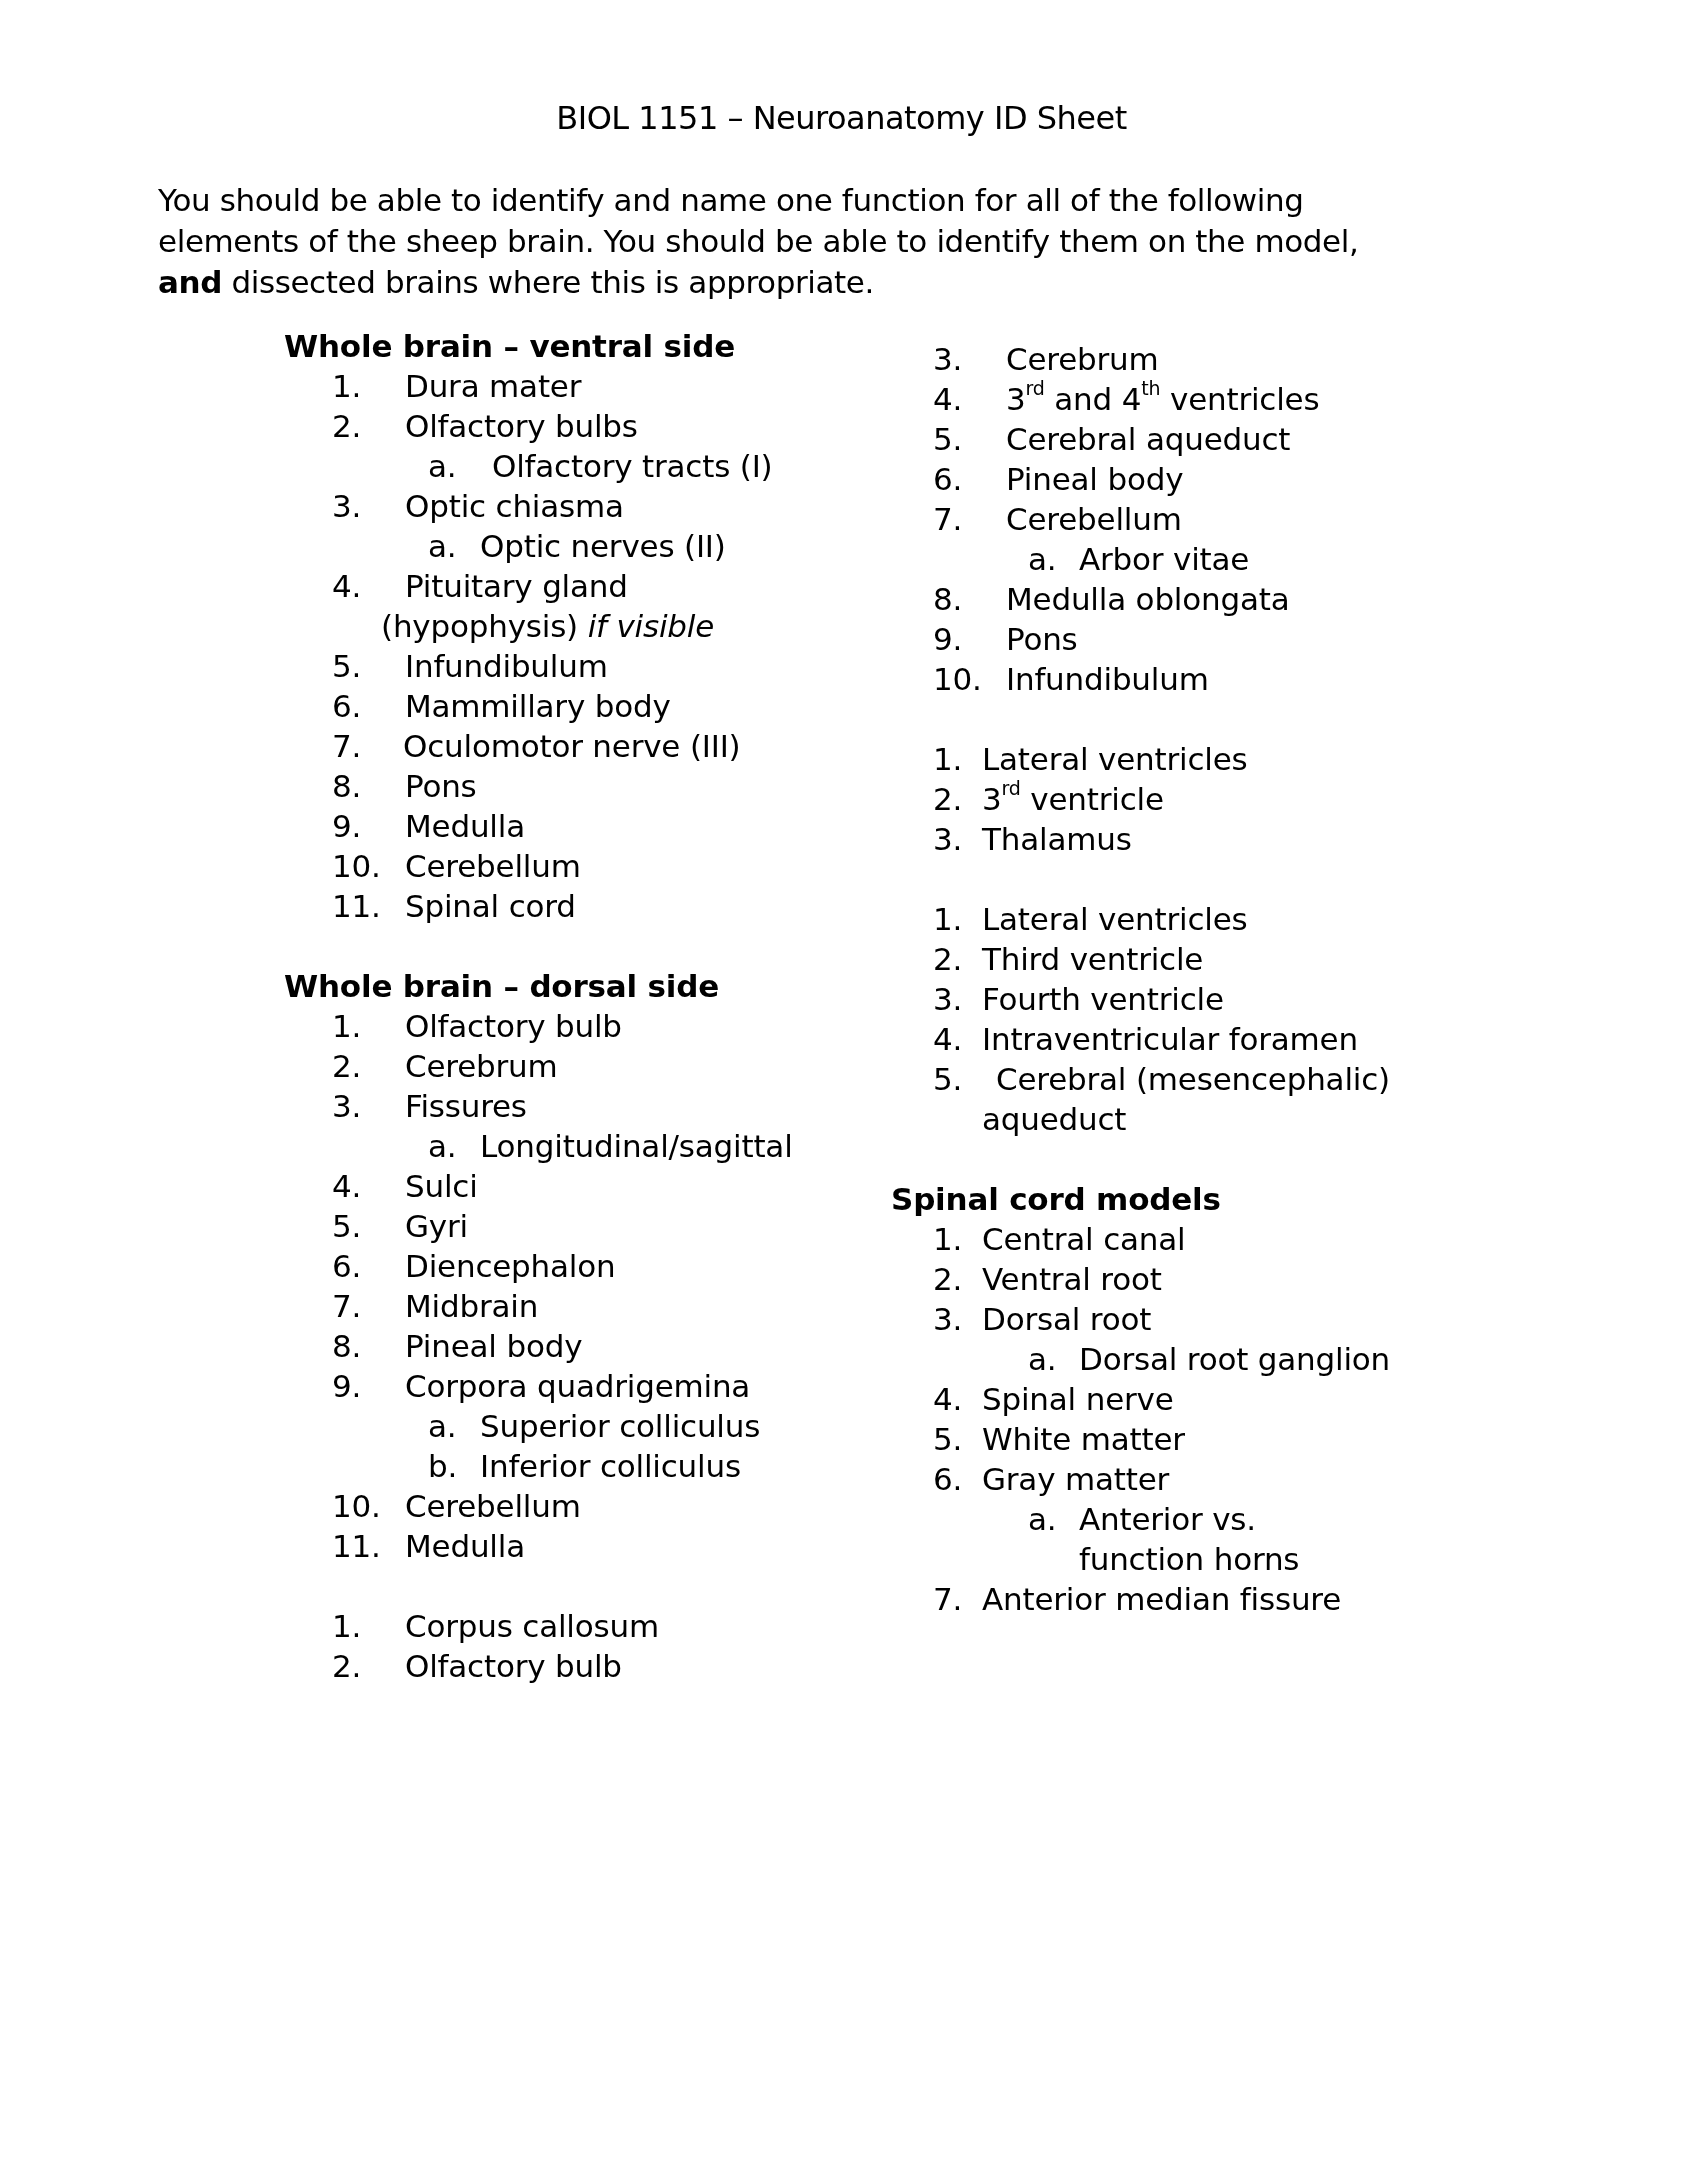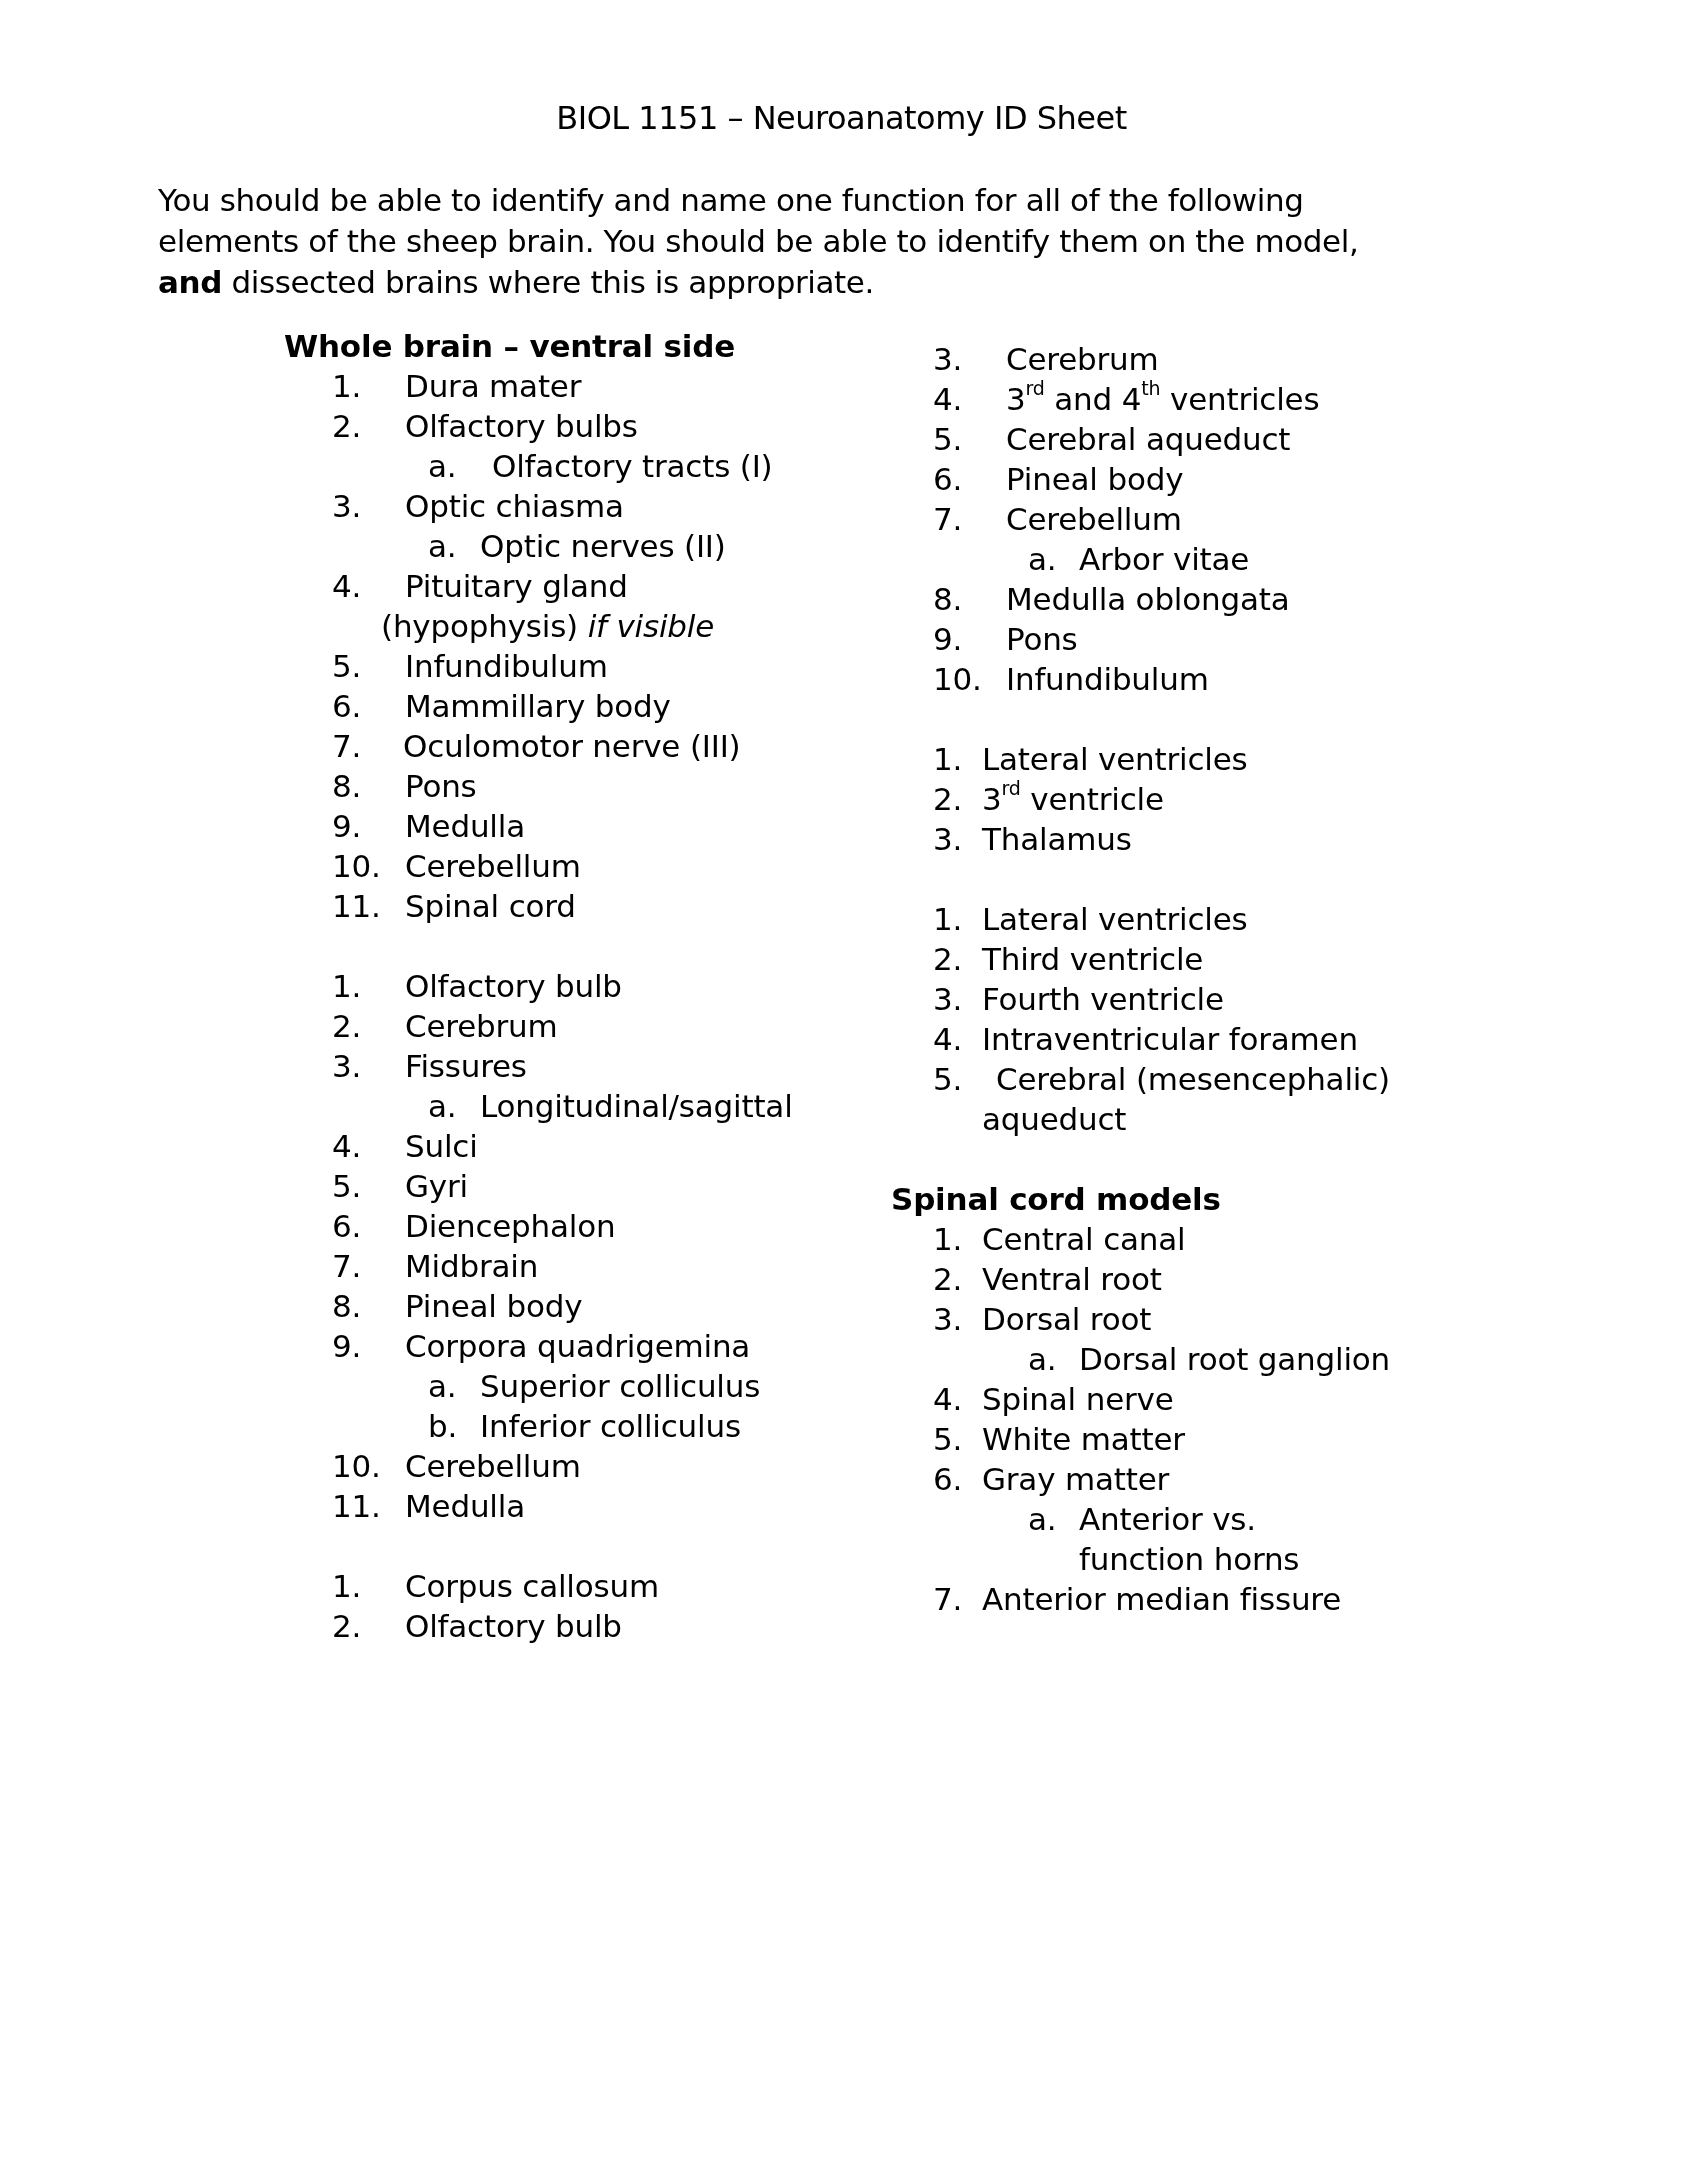--- a/index.html
+++ b/index.html
@@ -84,20 +84,21 @@
   <div class="line">
       <span class="num" style="left:48px">10.</span>
       <span class="txt" style="left:121px">Cerebellum</span>
     </div>
   <div class="line">
       <span class="num" style="left:48px">11.</span>
       <span class="txt" style="left:121px">Spinal cord</span>
     </div>
   <div class="gap"></div>
 
+  <div class="line heading">Whole brain – dorsal side</div>
   <div class="line">
       <span class="num" style="left:48px">1.</span>
       <span class="txt" style="left:121px">Olfactory bulb</span>
     </div>
   <div class="line">
       <span class="num" style="left:48px">2.</span>
       <span class="txt" style="left:121px">Cerebrum</span>
     </div>
   <div class="line">
       <span class="num" style="left:48px">3.</span>

